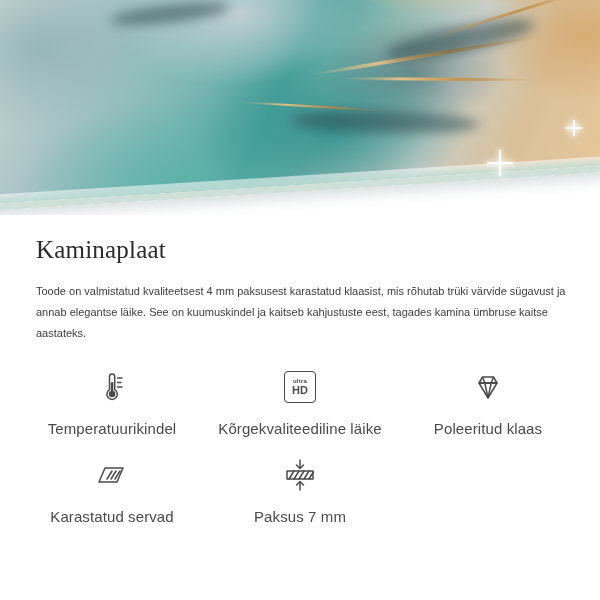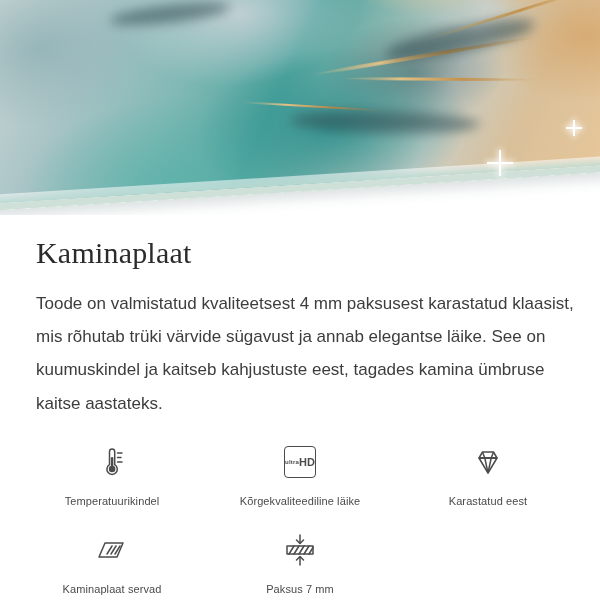--- a/index.html
+++ b/index.html
@@ -102,32 +102,32 @@
   .content {
     position: absolute;
     left: 0;
     top: 215px;
     width: 600px;
   }
   .title {
     margin: 0;
     padding: 18px 36px 0 36px;
     font-family: "Liberation Serif", serif;
-    font-size: 30px;
+    font-size: 25px;
     font-weight: 400;
     line-height: 1.34;
     color: #2b2b2b;
     letter-spacing: 0.2px;
   }
   .title .line2 { display: block; }
   .body-text {
     margin: 0;
     padding: 14px 20px 0 36px;
     font-family: "Liberation Sans", sans-serif;
-    font-size: 17px;
+    font-size: 11px;
     line-height: 1.95;
     color: #3d3d3d;
   }
 
   
   .features {
     display: grid;
     grid-template-columns: repeat(3, 1fr);
     grid-template-rows: 88px 88px;
     padding: 20px 18px 0 18px;
@@ -140,32 +140,32 @@
   }
   .feature-icon {
     height: 44px;
     display: flex;
     align-items: center;
     justify-content: center;
   }
   .feature-label {
     margin-top: 11px;
     font-family: "Liberation Sans", sans-serif;
-    font-size: 11px;
+    font-size: 15px;
     color: #4a4a4a;
     text-align: center;
     letter-spacing: 0.1px;
   }
   .hd-box {
     width: 30px;
     height: 30px;
     border: 1.6px solid #4b4b4b;
     border-radius: 4px;
     display: flex;
-    flex-direction: row;
+    flex-direction: column;
     align-items: center;
     justify-content: center;
     line-height: 1;
   }
   .hd-ultra {
     font-family: "Liberation Sans", sans-serif;
     font-size: 6px;
     font-weight: bold;
     color: #4b4b4b;
     letter-spacing: 0.2px;
@@ -243,35 +243,35 @@
           <svg width="40" height="40" viewBox="0 0 40 40">
             <g fill="none" stroke="#4b4b4b" stroke-width="1.5" stroke-linejoin="round">
               <path d="M11 16 L20 31 L29 16 Z"></path>
               <path d="M11 16 L14.5 10 L25.5 10 L29 16 Z"></path>
               <path d="M14.5 10 L16.8 16 L20 31"></path>
               <path d="M25.5 10 L23.2 16 L20 31"></path>
               <line x1="11" y1="16" x2="29" y2="16"></line>
             </g>
           </svg>
         </div>
-        <div class="feature-label">Karastatud eest</div>
+        <div class="feature-label">Poleeritud klaas</div>
       </div>
 
       <div class="feature">
         <div class="feature-icon">
           <svg width="44" height="40" viewBox="0 0 44 40">
             <g fill="none" stroke="#4b4b4b" stroke-width="1.5" stroke-linecap="round" stroke-linejoin="round">
               <path d="M9 27 L27 27 L33 13 L15 13 Z"></path>
               <line x1="17" y1="24" x2="22" y2="16"></line>
               <line x1="21" y1="24" x2="26" y2="16"></line>
               <line x1="25" y1="24" x2="30" y2="16"></line>
             </g>
           </svg>
         </div>
-        <div class="feature-label">Kaminaplaat servad</div>
+        <div class="feature-label">Karastatud servad</div>
       </div>
 
       <div class="feature">
         <div class="feature-icon">
           <svg width="44" height="42" viewBox="0 0 44 42">
             <g fill="none" stroke="#4b4b4b" stroke-width="1.5" stroke-linecap="round" stroke-linejoin="round">
               <line x1="22" y1="6" x2="22" y2="14"></line>
               <path d="M18.5 11 L22 14.5 L25.5 11"></path>
               <rect x="9" y="17" width="26" height="8"></rect>
               <line x1="11" y1="25" x2="16" y2="17"></line>

